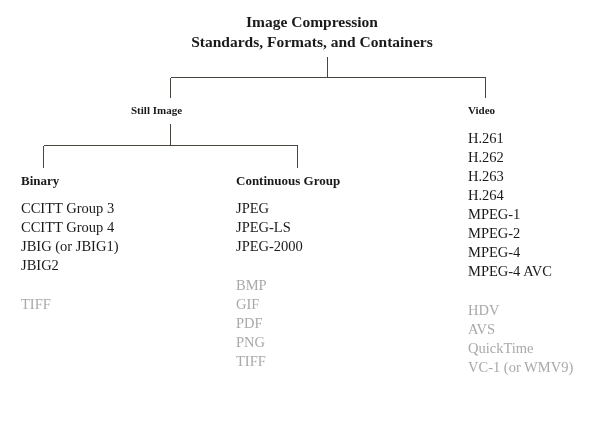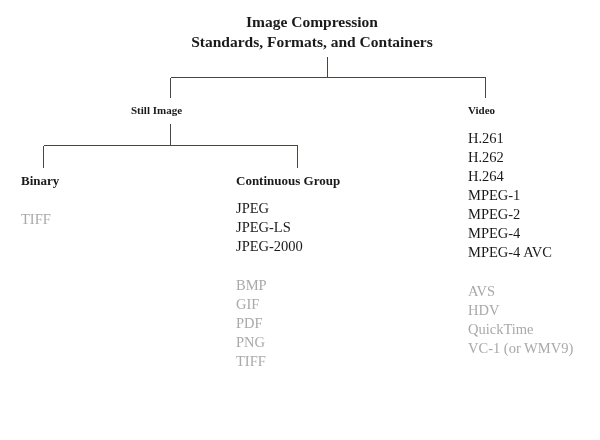--- a/index.html
+++ b/index.html
@@ -124,20 +124,26 @@
       <path d="M285.5 145.5 L285.5 168"></path>
     </g>
   </svg>
 
   <div class="branch-label branch-still">Still Image</div>
 
   <div class="branch-label branch-video">Video</div>
 
   <div class="column col-binary">
     <div class="col-heading">Binary</div>
+    <ul class="item-list">
+      <li class="item-primary">CCITT Group 3</li>
+      <li class="item-primary">CCITT Group 4</li>
+      <li class="item-primary">JBIG (or JBIG1)</li>
+      <li class="item-primary">JBIG2</li>
+    </ul>
     <ul class="item-list group-gap">
       <li class="item-muted">TIFF</li>
     </ul>
   </div>
 
   <div class="column col-continuous">
     <div class="col-heading">Continuous Group</div>
     <ul class="item-list">
       <li class="item-primary">JPEG</li>
       <li class="item-primary">JPEG-LS</li>
@@ -149,27 +155,28 @@
       <li class="item-muted">PDF</li>
       <li class="item-muted">PNG</li>
       <li class="item-muted">TIFF</li>
     </ul>
   </div>
 
   <div class="column col-videolist">
     <ul class="item-list">
       <li class="item-primary">H.261</li>
       <li class="item-primary">H.262</li>
+      <li class="item-primary">H.263</li>
       <li class="item-primary">H.264</li>
       <li class="item-primary">MPEG-1</li>
       <li class="item-primary">MPEG-2</li>
       <li class="item-primary">MPEG-4</li>
       <li class="item-primary">MPEG-4 AVC</li>
     </ul>
     <ul class="item-list group-gap">
+      <li class="item-muted">HDV</li>
       <li class="item-muted">AVS</li>
-      <li class="item-muted">HDV</li>
       <li class="item-muted">QuickTime</li>
       <li class="item-muted">VC-1 (or WMV9)</li>
     </ul>
   </div>
 
 </div>
 
 </body></html>

